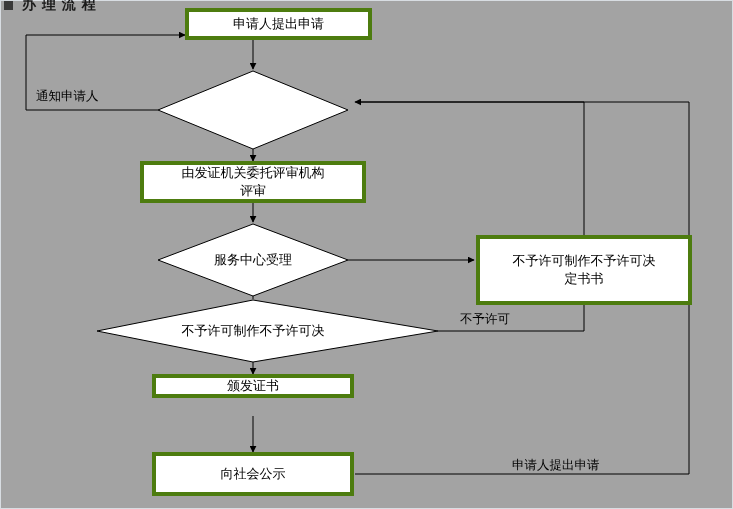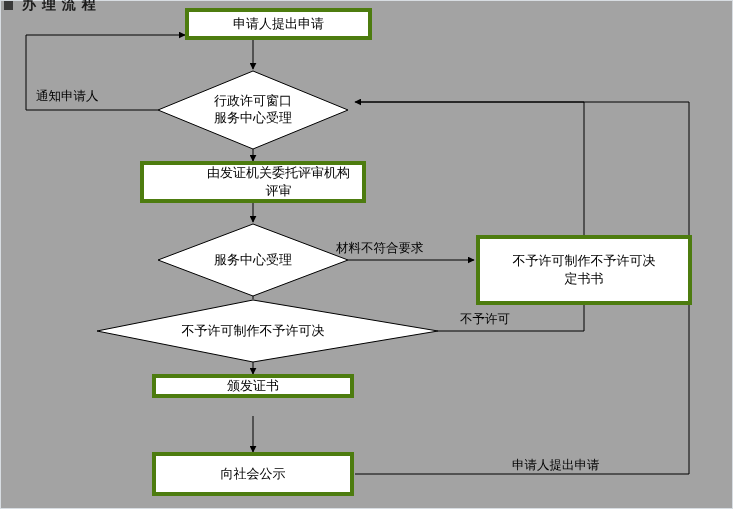--- a/index.html
+++ b/index.html
@@ -123,26 +123,22 @@
 
     <polyline points="584,235 584,102 355,102" fill="none" stroke="#000000" stroke-width="1" marker-end="url(#arrow)"></polyline>
 
     <polyline points="355,474 689,474 689,102 360,102" fill="none" stroke="#000000" stroke-width="1"></polyline>
   </svg>
 
   <div class="node-box" style="left:185px; top:8px; width:187px; height:32px;">
     <span>申请人提出申请</span>
   </div>
 
-  <div class="node-diamond-label" style="left:183px; top:88px; width:140px; height:44px;">
-    <span style="white-space:pre-line;">行政许可窗口
-服务中心受理</span>
-  </div>
 
-  <div class="node-box" style="left:140px; top:161px; width:226px; height:42px;justify-content:flex-end;">
+  <div class="node-box" style="left:140px; top:161px; width:226px; height:42px;">
     <span style="white-space:pre-line;">由发证机关委托评审机构
 评审</span>
   </div>
 
   <div class="node-diamond-label" style="left:193px; top:248px; width:120px; height:24px;">
     <span>服务中心受理</span>
   </div>
 
   <div class="node-diamond-label" style="left:148px; top:319px; width:210px; height:24px;">
     <span>不予许可制作不予许可决</span>
@@ -155,17 +151,16 @@
   <div class="node-box" style="left:152px; top:452px; width:202px; height:44px;align-items:center;">
     <span>向社会公示</span>
   </div>
 
   <div class="node-box" style="left:476px; top:235px; width:216px; height:70px;">
     <span style="white-space:pre-line;">不予许可制作不予许可决
 定书书</span>
   </div>
 
   <div class="edge-label" style="left:36px; top:88px;">通知申请人</div>
-  <div class="edge-label" style="left:336px; top:240px;">材料不符合要求</div>
   <div class="edge-label" style="left:460px; top:311px;">不予许可</div>
   <div class="edge-label" style="left:512px; top:457px;">申请人提出申请</div>
 
 </div>
 
 </body></html>

